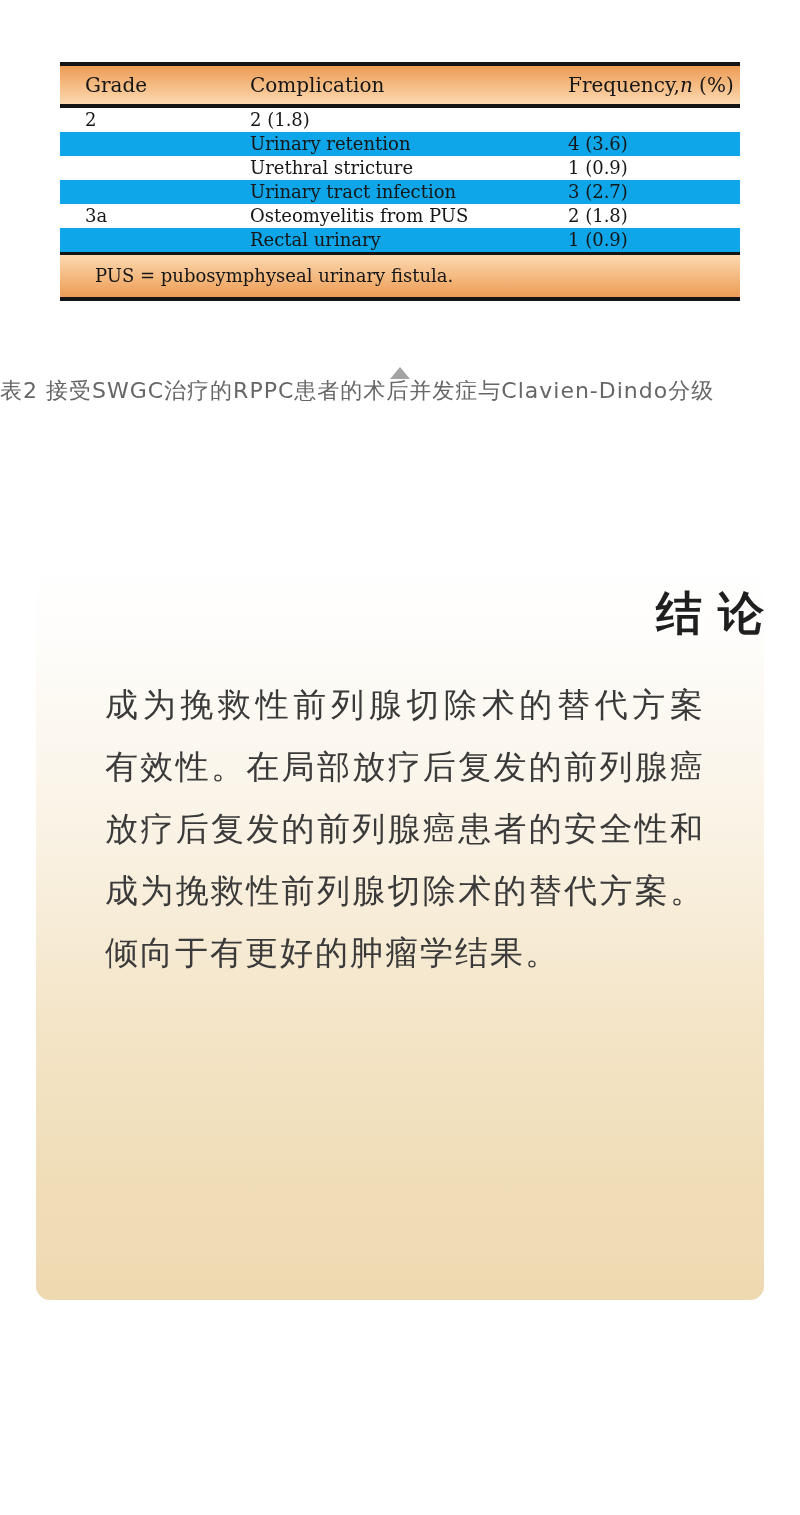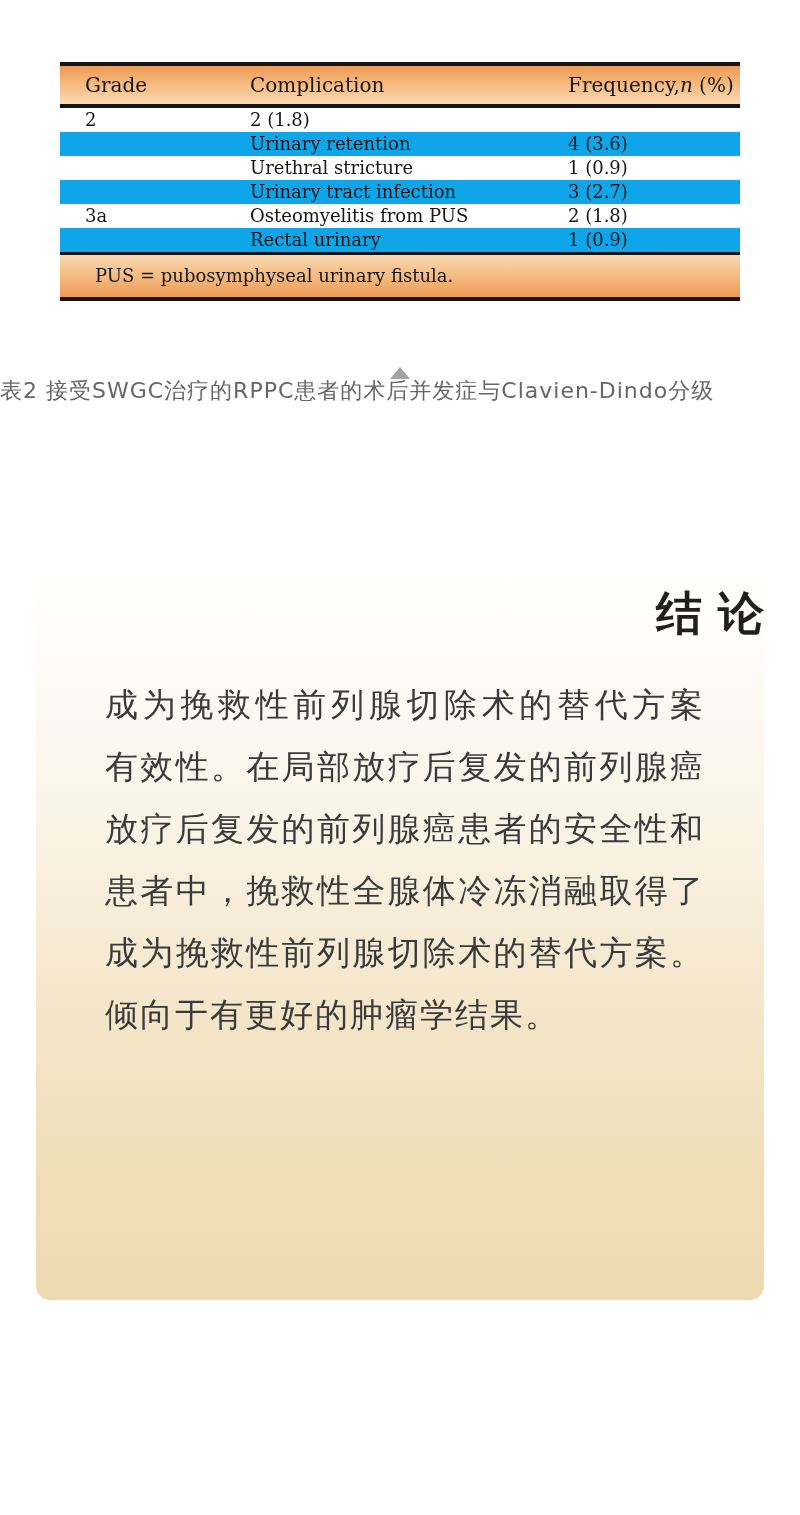--- a/index.html
+++ b/index.html
@@ -162,19 +162,18 @@
 
   <div class="tri"></div>
   <div class="caption">表2  接受SWGC治疗的RPPC患者的术后并发症与Clavien-Dindo分级</div>
 
   <div class="panel">
     <div class="conclusion-title">结 论</div>
     <div class="conclusion-body">
       <div class="cline">成为挽救性前列腺切除术的替代方案</div>
       <div class="cline">有效性。在局部放疗后复发的前列腺癌</div>
       <div class="cline">放疗后复发的前列腺癌患者的安全性和</div>
-      <div class="cline">患者中，挽救性全腺体冷冻消融取得了</div>
       <div class="cline">成为挽救性前列腺切除术的替代方案。</div>
       <div class="cline last">倾向于有更好的肿瘤学结果。</div>
     </div>
   </div>
 
 </div>
 
 </body></html>

